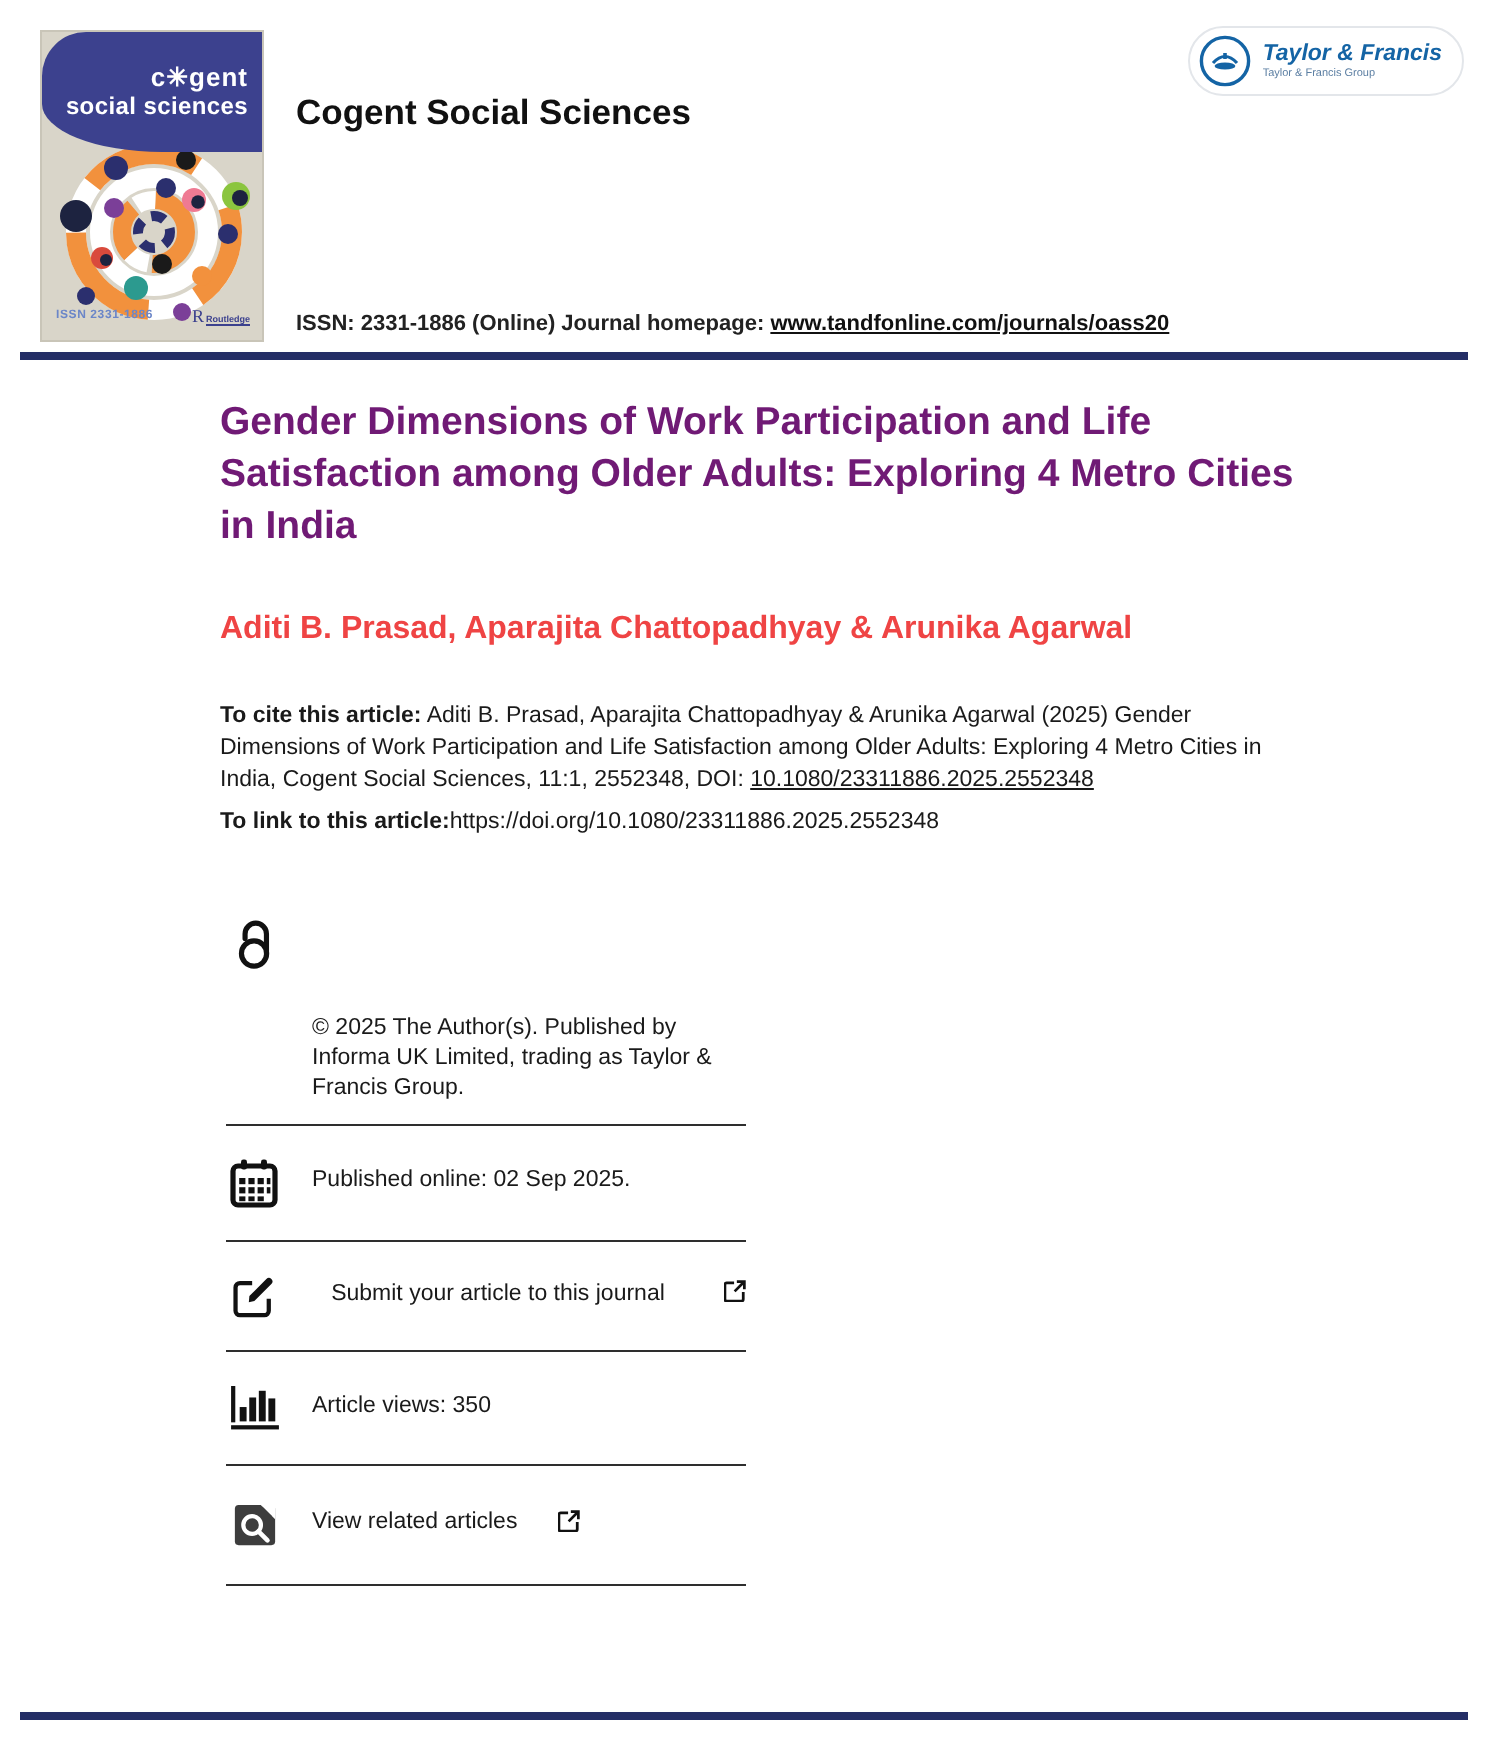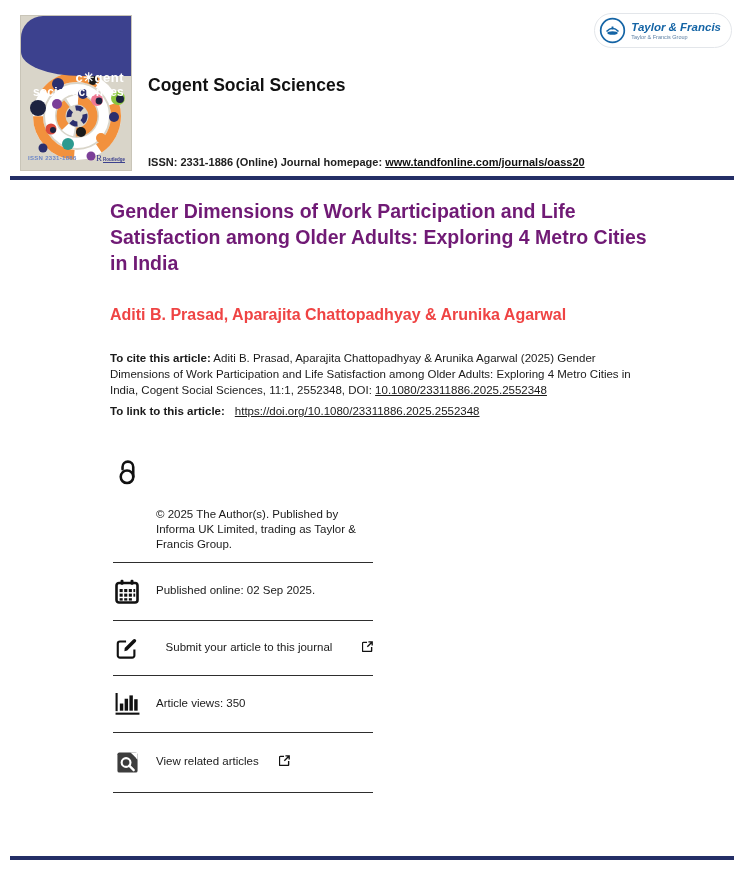--- a/index.html
+++ b/index.html
@@ -4,52 +4,52 @@
 <style>
   html,body{margin:0;padding:0;background:#ffffff;}
   .page{position:relative;width:744px;height:879px;background:#ffffff;overflow:hidden;
         font-family:"Liberation Sans",sans-serif;color:#1a1a1a;}
 
   
   .cover{position:absolute;left:20px;top:15px;width:112px;height:156px;background:#d9d5c9;
          border:1px solid #c9c5b8;box-sizing:border-box;overflow:hidden;}
   .cover-band{position:absolute;left:0;top:0;right:0;height:60px;background:#3c418e;
               border-radius:22px 0 0 60px / 22px 0 0 24px;}
-  .cover-brand{position:absolute;right:7px;top:16px;text-align:right;color:#ffffff;line-height:1.15;margin-top:39px;}
+  .cover-brand{position:absolute;right:7px;top:16px;text-align:right;color:#ffffff;line-height:1.15;}
   .cover-brand .l1{font-size:13px;font-weight:600;letter-spacing:.5px;}
   .cover-brand .l2{font-size:12px;font-weight:700;letter-spacing:.2px;}
   .cover-rings{position:absolute;left:0;top:56px;}
   .cover-issn{position:absolute;left:7px;bottom:9px;font-size:6px;font-weight:700;color:#6b86c8;letter-spacing:.3px;}
   .cover-routledge{position:absolute;right:6px;bottom:7px;color:#3c418e;display:flex;align-items:baseline;gap:1px;}
   .cover-routledge .r{font-size:9px;font-weight:400;font-family:"Liberation Serif",serif;}
   .cover-routledge .name{font-size:4.5px;font-weight:700;border-bottom:.5px solid #3c418e;}
 
-  .journal-title{position:absolute;left:148px;top:46px;font-size:17.5px;font-weight:700;color:#111;margin-top:29px;}
+  .journal-title{position:absolute;left:148px;top:46px;font-size:17.5px;font-weight:700;color:#111;}
   .issn-line{position:absolute;left:148px;top:156px;font-size:11px;font-weight:600;color:#222;text-align:right;}
   .issn-line a{color:#111;font-weight:700;text-decoration:underline;cursor:pointer;}
 
   .tf-logo{position:absolute;right:12px;top:13px;display:flex;align-items:center;gap:5px;
            border:1px solid #e3e6ea;border-radius:18px;padding:3px 10px 3px 4px;background:#fff;}
   .tf-text .n{font-size:11.5px;font-weight:700;color:#1464a5;line-height:1.1;font-style:italic;}
   .tf-text .g{font-size:5.5px;color:#5c7fa3;line-height:1.2;}
 
   .rule{position:absolute;left:10px;width:724px;height:3.5px;background:#242e66;}
   .rule-top{top:176px;}
   .rule-bottom{top:856px;}
 
   
   .art-title{position:absolute;left:110px;top:198px;width:540px;
              font-size:19.5px;font-weight:700;line-height:1.34;color:#701a75;}
   .authors{position:absolute;left:110px;top:306px;font-size:16px;font-weight:700;color:#ef4444;}
   .cite{position:absolute;left:110px;top:350px;width:542px;font-size:11.5px;line-height:1.4;color:#1a1a1a;}
   .cite .lbl{font-weight:700;}
   .cite .doi{text-decoration:underline;cursor:pointer;}
   .linkline{position:absolute;left:110px;top:405px;font-size:11.5px;color:#1a1a1a;}
-  .linkline .lbl{font-weight:700;margin-right:10px;}
-  .linkline .url{text-decoration:underline;cursor:pointer;}
+  .linkline .lbl{font-weight:700;}
+  .linkline .url{cursor:pointer;}
 
   
   .actions{position:absolute;left:113px;top:453px;width:260px;}
   .action-row{display:flex;gap:15px;align-items:center;border-bottom:1.5px solid #2e2e2e;
               font-size:11.5px;line-height:1.32;color:#1a1a1a;}
   .action-row .ic{flex:0 0 28px;display:flex;flex-direction:column;align-items:center;}
   .row-copyright{padding:6px 0 9px;align-items:flex-start;}
   .row-copyright .txt{max-width:208px;margin-top:48px;}
   .row-published{padding:16px 0;}
   .row-submit{padding:15px 0;justify-content:space-between;}

